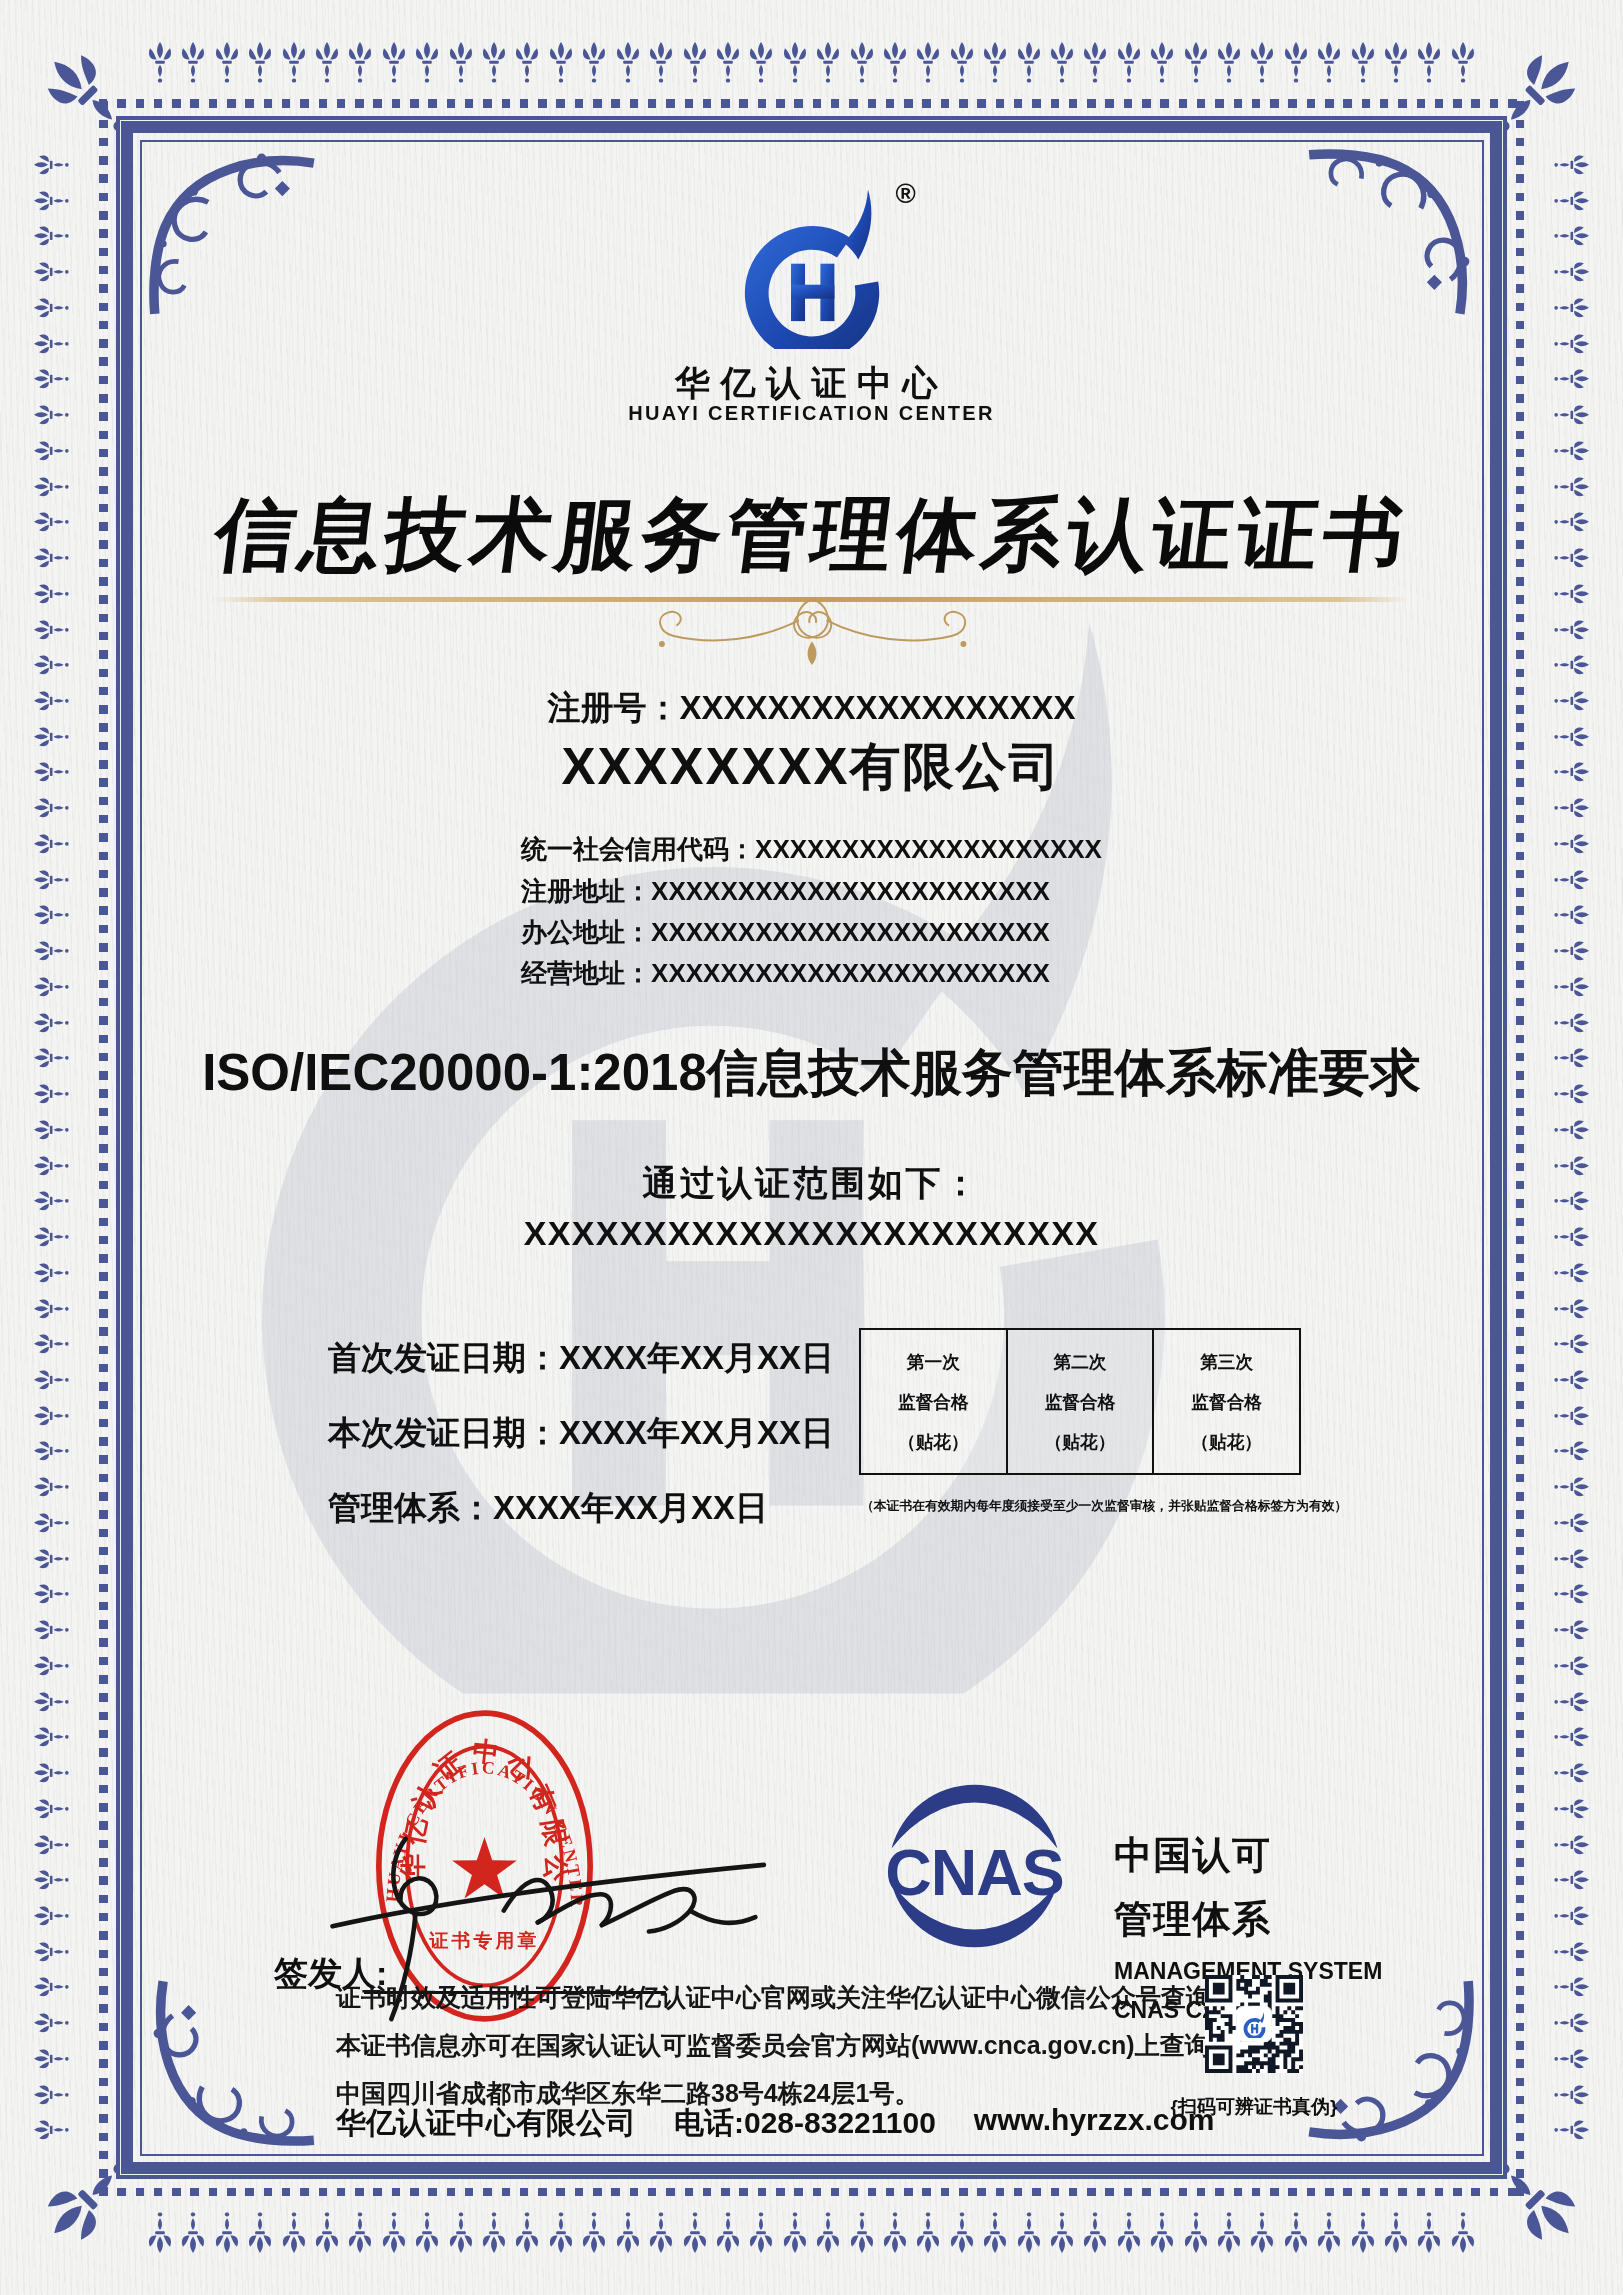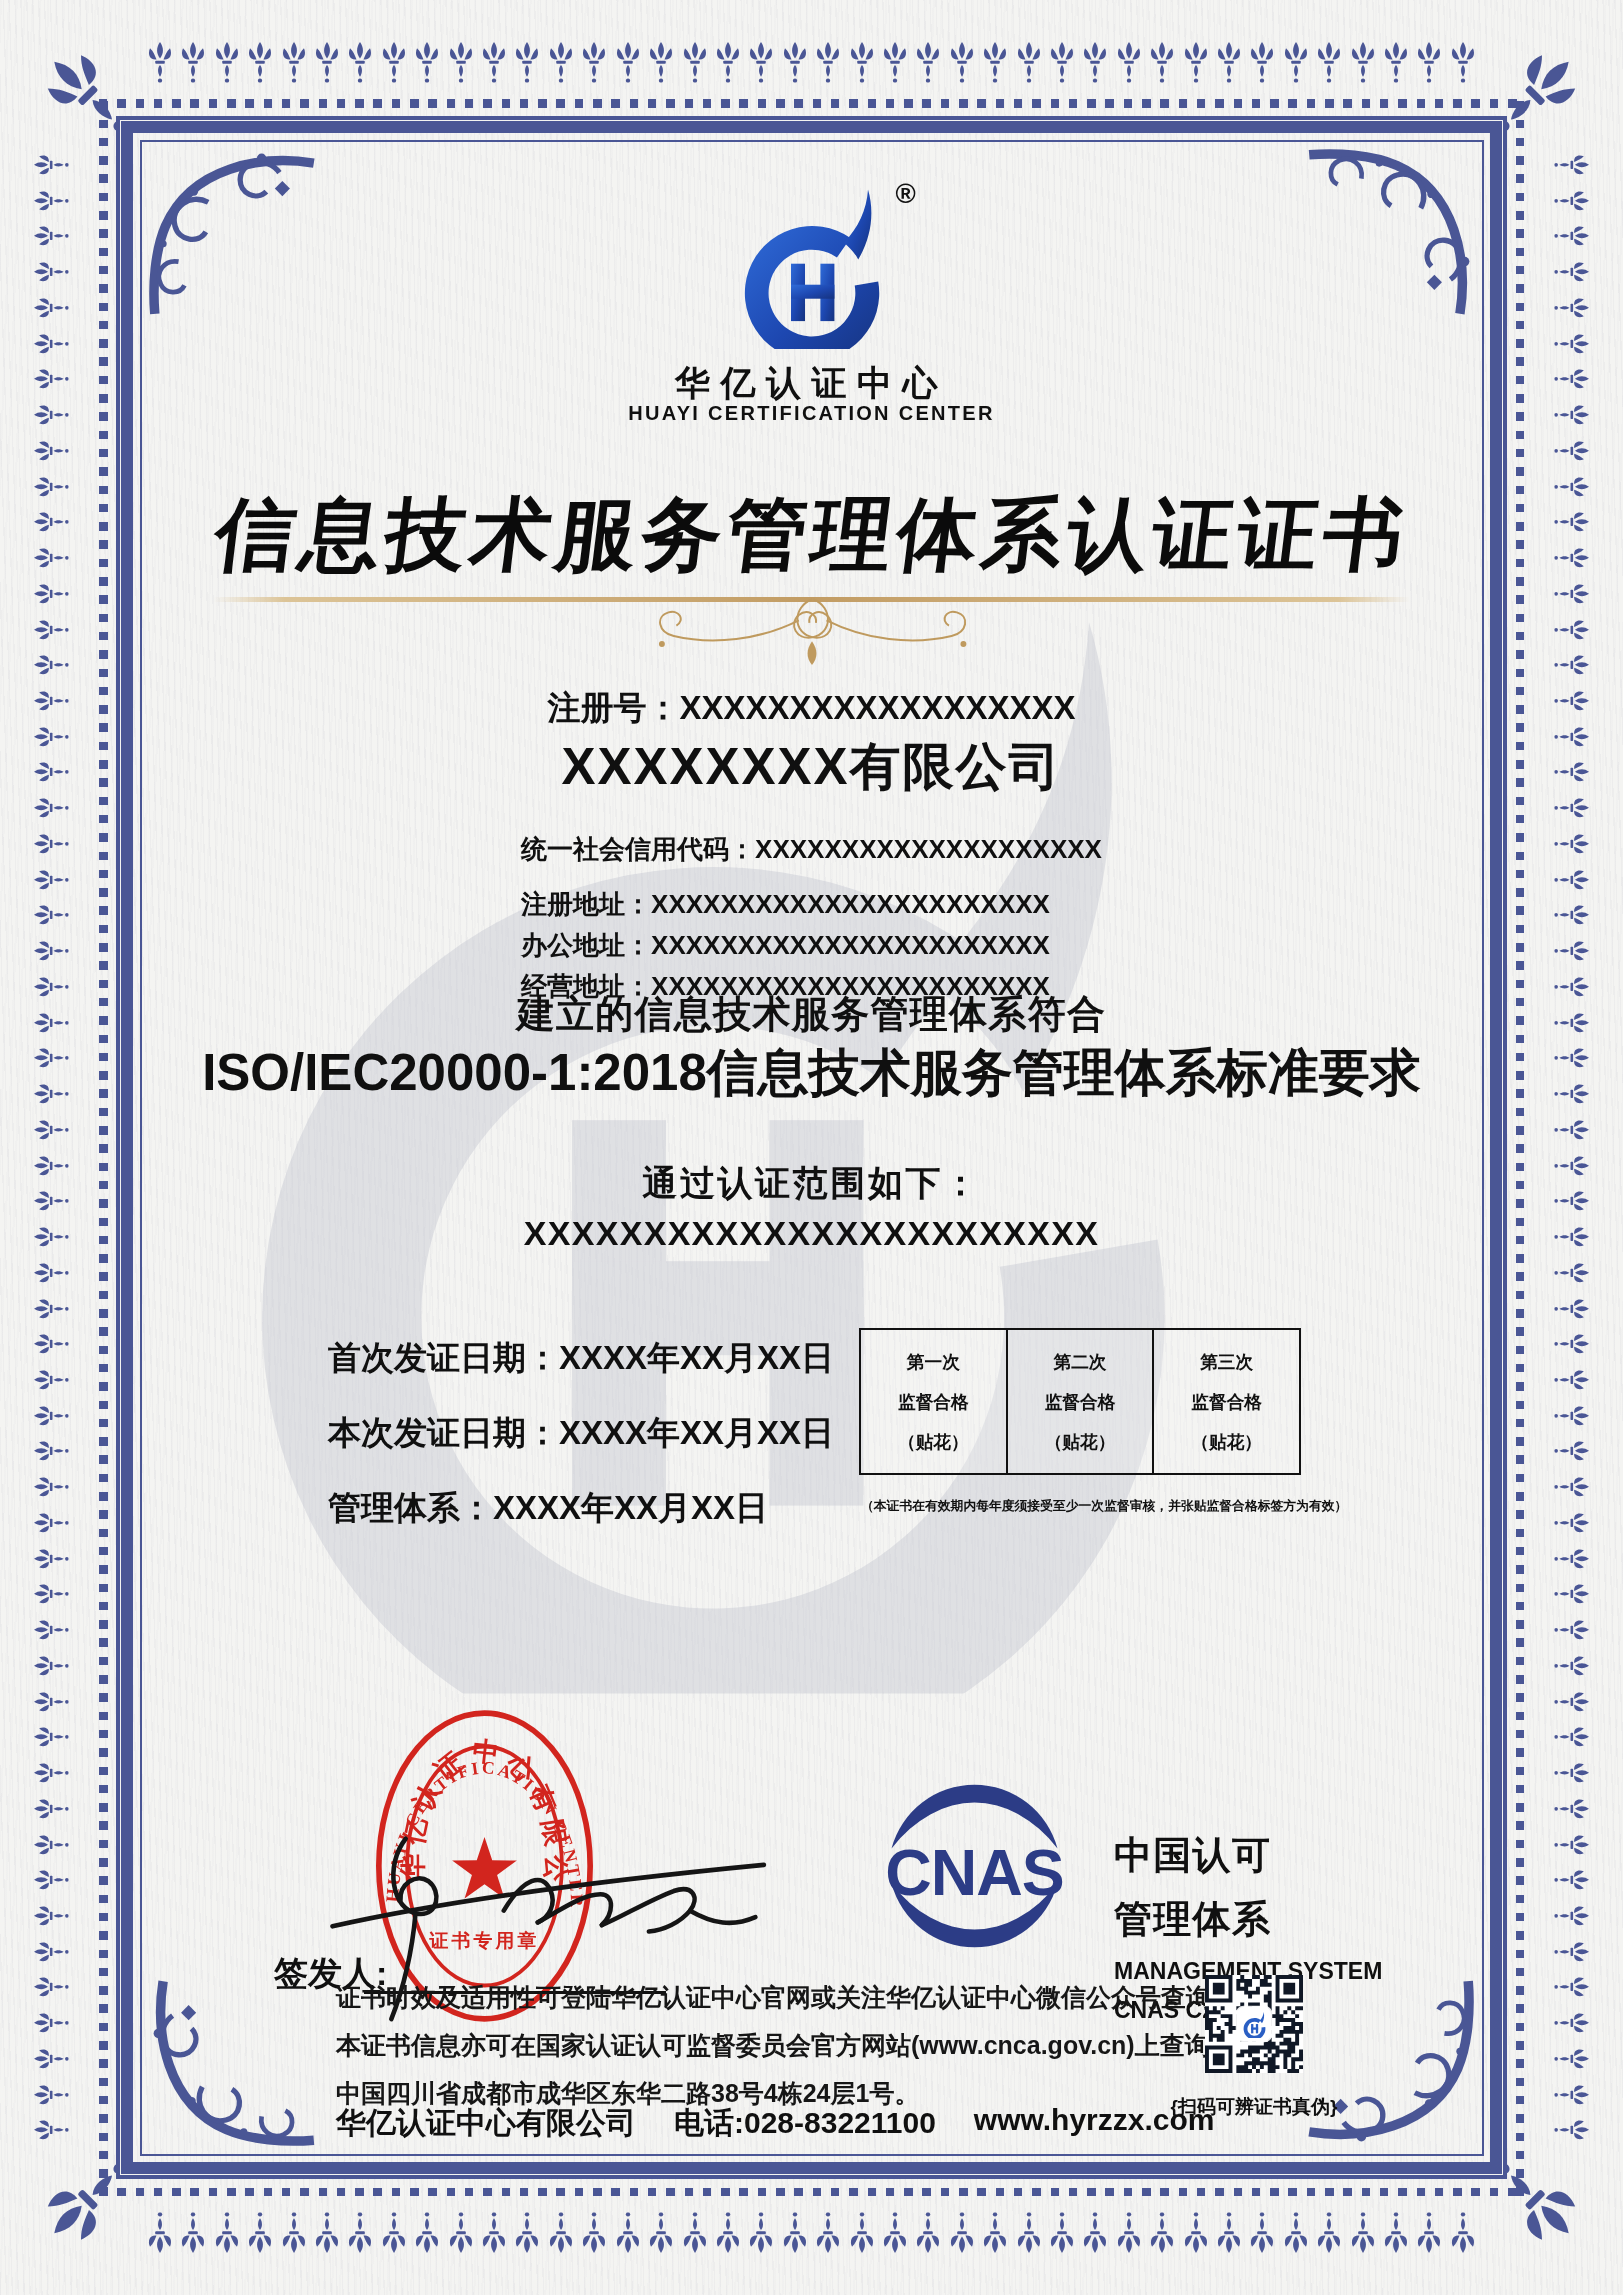--- a/index.html
+++ b/index.html
@@ -68,21 +68,21 @@
   .gold-rule{ top:597px; left:213px; right:213px; height:5.2px;
     background:linear-gradient(90deg, rgba(201,166,106,0) 0%, #dcc497 6%, #c29c63 50%, #dcc497 94%, rgba(201,166,106,0) 100%); }
   .gold-flourish{ top:590px; width:432px; height:79px; }
 
   .regno{ top:686px; font-size:33px; font-weight:600; white-space:nowrap; }
   .regno .lbl{ font-weight:700;text-align:center; }
   .company{ top:733px; font-size:51px; font-weight:800; letter-spacing:2px; white-space:nowrap; }
 
   .info-block{ top:832px; text-align:left; font-weight:600; }
   .info-line{ font-size:26px; white-space:nowrap; margin-bottom:5.9px; }
-  .info-line.credit{ margin-bottom:20px; }
+  .info-line.credit{ margin-bottom:7px; }
 
   .conform{ top:989px; font-size:38px; font-weight:800; letter-spacing:1.3px; white-space:nowrap; }
   .standard{ top:1039px; font-size:51px; font-weight:800; white-space:nowrap; }
 
   .scope-head{ top:1160px; font-size:35px; font-weight:700; letter-spacing:2.6px; white-space:nowrap;text-align:right; }
   .scope-val{ top:1214px; font-size:34px; font-weight:600; letter-spacing:1.3px; white-space:nowrap; }
 
   .dates{ left:296px; top:1336px;margin-left:32px; }
   .date-line{ font-size:33px; font-weight:700; margin-bottom:30px; white-space:nowrap; }
 
@@ -812,21 +812,20 @@
         <span>注册地址：</span><span>XXXXXXXXXXXXXXXXXXXXXXX</span>
       </div>
       <div class="info-line">
         <span>办公地址：</span><span>XXXXXXXXXXXXXXXXXXXXXXX</span>
       </div>
       <div class="info-line">
         <span>经营地址：</span><span>XXXXXXXXXXXXXXXXXXXXXXX</span>
       </div>
     </div>
 
-    <div class="abs cx conform">建立的信息技术服务管理体系符合</div>
     <div class="abs cx standard">ISO/IEC20000-1:2018信息技术服务管理体系标准要求</div>
 
     <div class="abs cx scope-head">通过认证范围如下：</div>
     <div class="abs cx scope-val">XXXXXXXXXXXXXXXXXXXXXXXX</div>
 
     <div class="abs dates">
       <div class="date-line">
         <span>首次发证日期：</span><span>XXXX年XX月XX日</span>
       </div>
       <div class="date-line">

